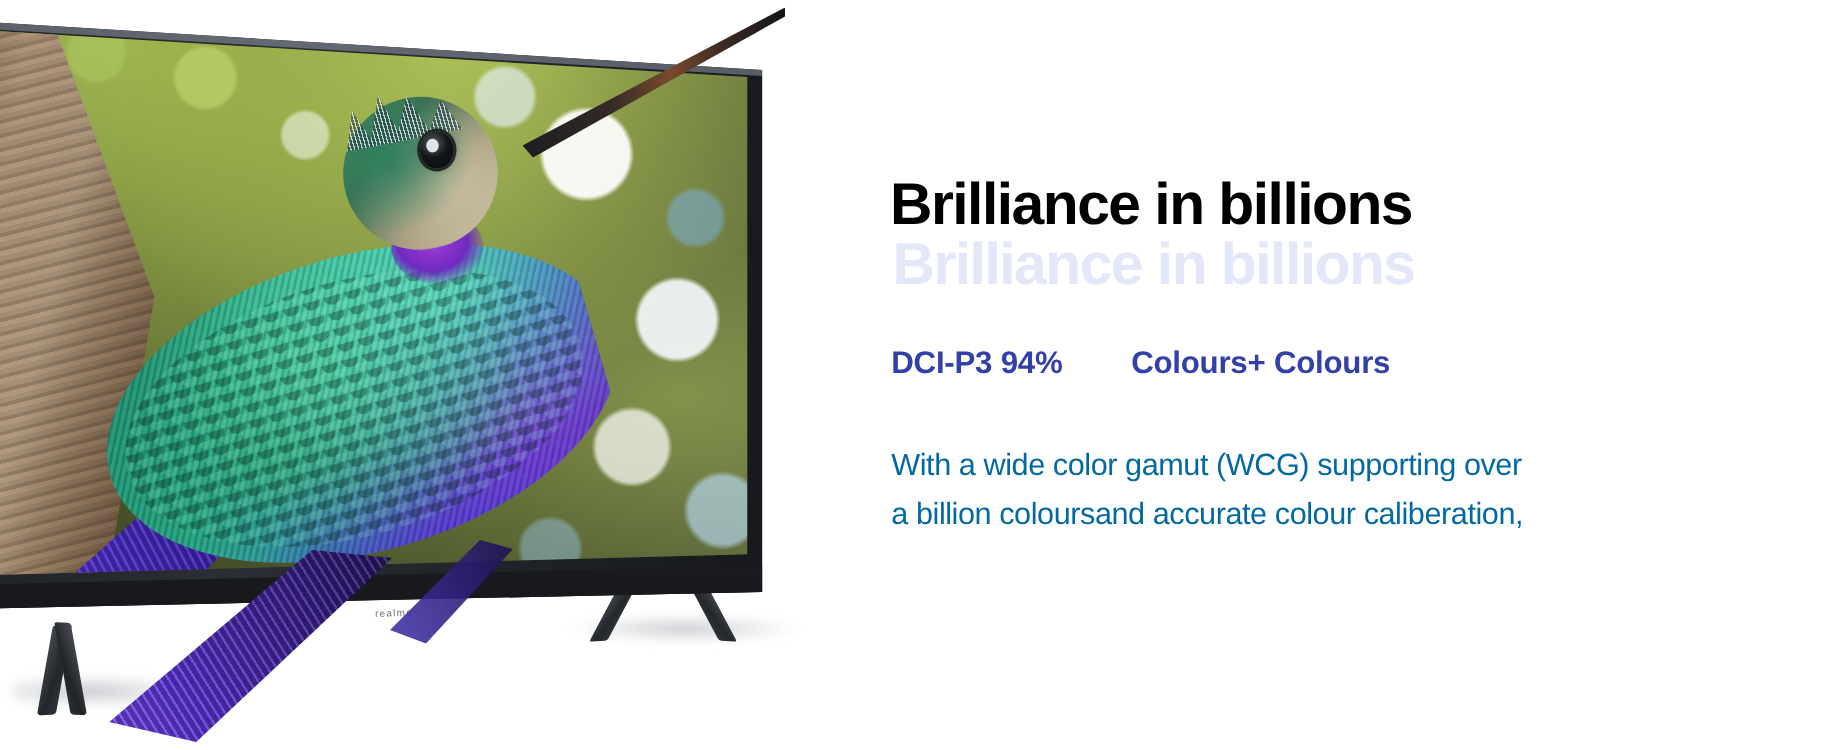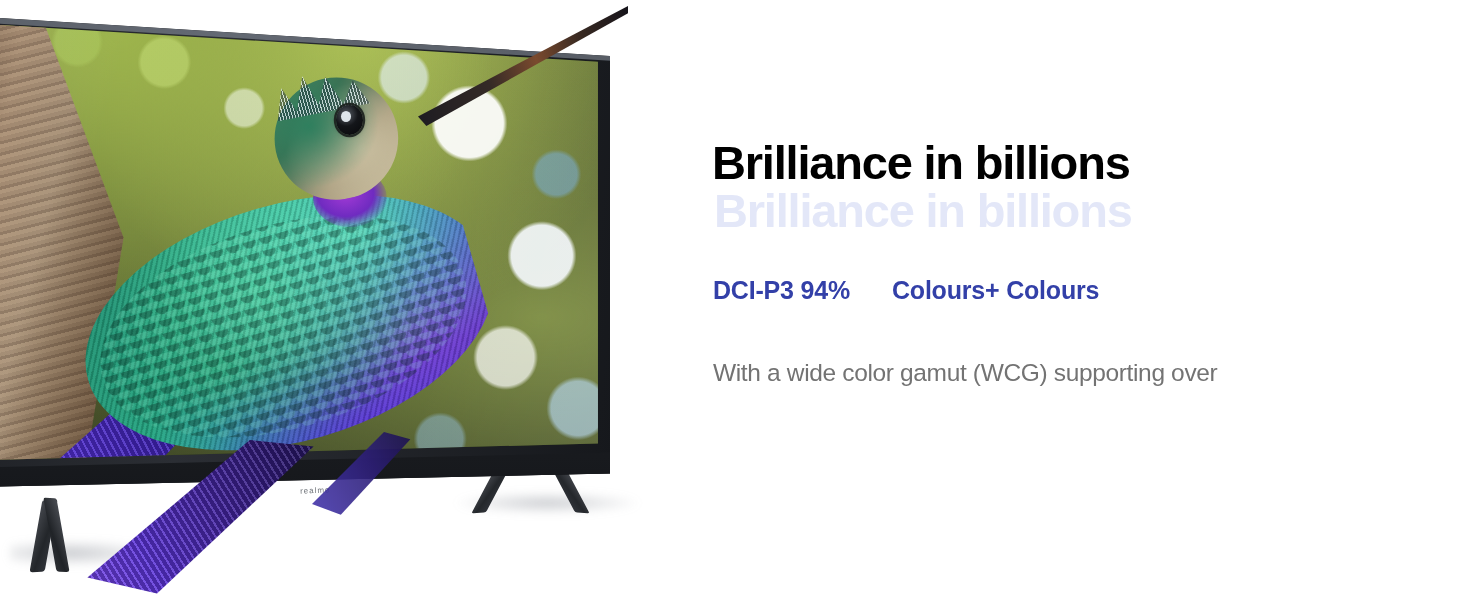--- a/index.html
+++ b/index.html
@@ -341,39 +341,39 @@
     letter-spacing: -1.2px;
     color: #e3e7f8;
     white-space: nowrap;
     user-select: none;
   }
   #stats {
     position: absolute;
     left: 1px; top: 263px;
     display: flex;
     align-items: baseline;
-    gap: 42px;
+    gap: 55px;
     white-space: nowrap;
     text-align: right;
   }
   .stat {
     font-size: 25px;
     font-weight: 700;
     letter-spacing: -.2px;
     color: #3340a8;
   }
   #body-copy {
     position: absolute;
     left: 1px; top: 340px;
     width: 672px;
     font-size: 24.5px;
     font-weight: 400;
     line-height: 39px;
     letter-spacing: -.35px;
-    color: #737373;
+    color: #0369a1;
   }
   #body-copy div { white-space: nowrap; }
 </style>
 </head>
 <body>
 
 <div id="stage">
 
   <div id="tv-panel">
 
@@ -425,16 +425,17 @@
 
     <div id="headline">Brilliance in billions</div>
 
     <div id="stats">
       <span class="stat">DCI-P3 94%</span>
       <span class="stat">Colours+ Colours</span>
     </div>
 
     <div id="body-copy">
       <div>With a wide color gamut (WCG) supporting over</div>
+      <div>a billion coloursand accurate colour caliberation,</div>
     </div>
 
   </div>
 </div>
 
 </body></html>

